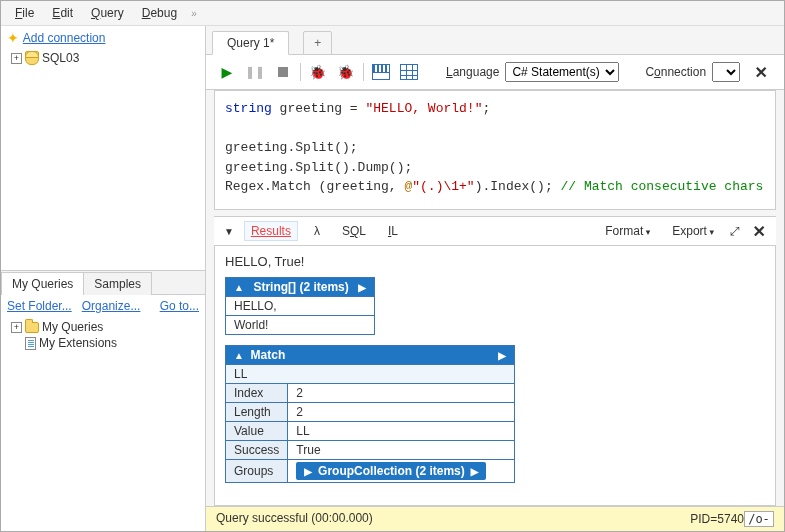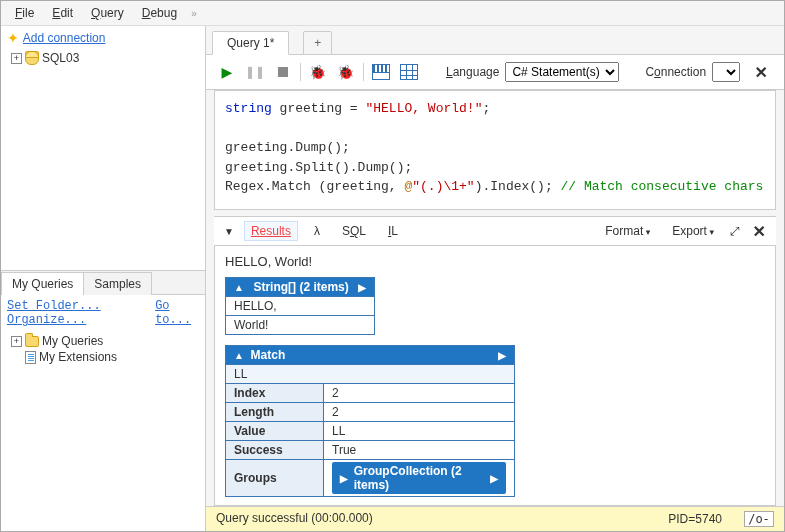--- a/index.html
+++ b/index.html
@@ -135,21 +135,20 @@
   .mq-body {
     flex: 1;
     display: flex;
     flex-direction: column;
     background: #fff;
   }
   .mq-links {
     display: flex;
     justify-content: space-between;
     padding: 4px 6px;
-    font-family: Liberation Mono, monospace;
   }
   .mq-tree {
     padding: 2px 6px 4px 6px;
   }
   .right {
     flex: 1;
     display: flex;
     flex-direction: column;
     min-width: 0;
   }
@@ -283,22 +282,22 @@
     display: flex;
     align-items: center;
     justify-content: space-between;
     gap: 8px;
   }
   .dump-hdr .tl { font-size: 10px; }
   .dump-hdr .tr { font-size: 10px; }
   .kv th {
     background: #e6eef8;
     border: 1px solid #3b76b4;
-    width: 98px;
-    font-weight: bold;
+    width: 62px;
+    font-weight: normal;
     text-align: left;
   }
   .kv td {
     min-width: 190px;
   }
   .chip {
     display: inline-flex;
     align-items: center;
     gap: 6px;
     background: #2076c3;
@@ -314,21 +313,21 @@
     display: flex;
     justify-content: space-between;
     align-items: flex-start;
     padding: 4px 10px;
     border-top: 1px solid #ccc;
     background: #fef9c3;
   }
   .status-right {
     display: flex;
     align-items: center;
-    gap: 22px;
+    gap: 0;
   }
   .slash {
     width: 30px; height: 16px;
     border: 1px solid #aaa;
     font-family: Consolas, monospace;
     font-size: 12px;
     text-align: center;
     background: #fff;
   }
   .sep { width: 1px; height: 18px; background: #ccc; }
@@ -420,40 +419,40 @@
       <label>C<u>o</u>nnection</label>
       <select style="width:28px"><option></option></select>
       <span class="tbtn tb-close">
           <span>✕</span>
         </span>
     </div>
 
     <div class="editor">
       <div><span class="kw">string</span><span> greeting = </span><span class="str">"HELLO, World!"</span><span>;</span></div>
       <div>&nbsp;</div>
-      <div>greeting.Dump();</div>
+      <div>greeting.Split();</div>
       <div>greeting.Split().Dump();</div>
       <div><span>Regex.Match (greeting, </span><span class="at">@</span><span class="str">"(.)\1+"</span><span>).Index();   </span><span class="cm">// Match consecutive chars</span></div>
     </div>
 
     <div class="results-bar">
       <span class="collapse">▼</span>
       <span class="rtab active"><u>Results</u></span>
       <span class="rtab">λ</span>
       <span class="rtab">S<u>Q</u>L</span>
       <span class="rtab"><u>I</u>L</span>
       <span class="spacer"></span>
       <span class="rtab drop">Format</span>
       <span class="rtab drop">Export</span>
       <span class="expand-icon">⤢</span>
       <span class="tb-close">✕</span>
     </div>
 
     <div class="results">
-      <div class="text">HELLO, World!</div>
+      <div class="text">HELLO, True!</div>
 
       <table class="dump" style="width:150px">
         <thead>
             <tr>
               <th>
           <div class="dump-hdr">
                   <span class="tl">▲</span>
           <span>String[] (2 items)</span>
           <span class="tr">▶</span>
                 </div>

